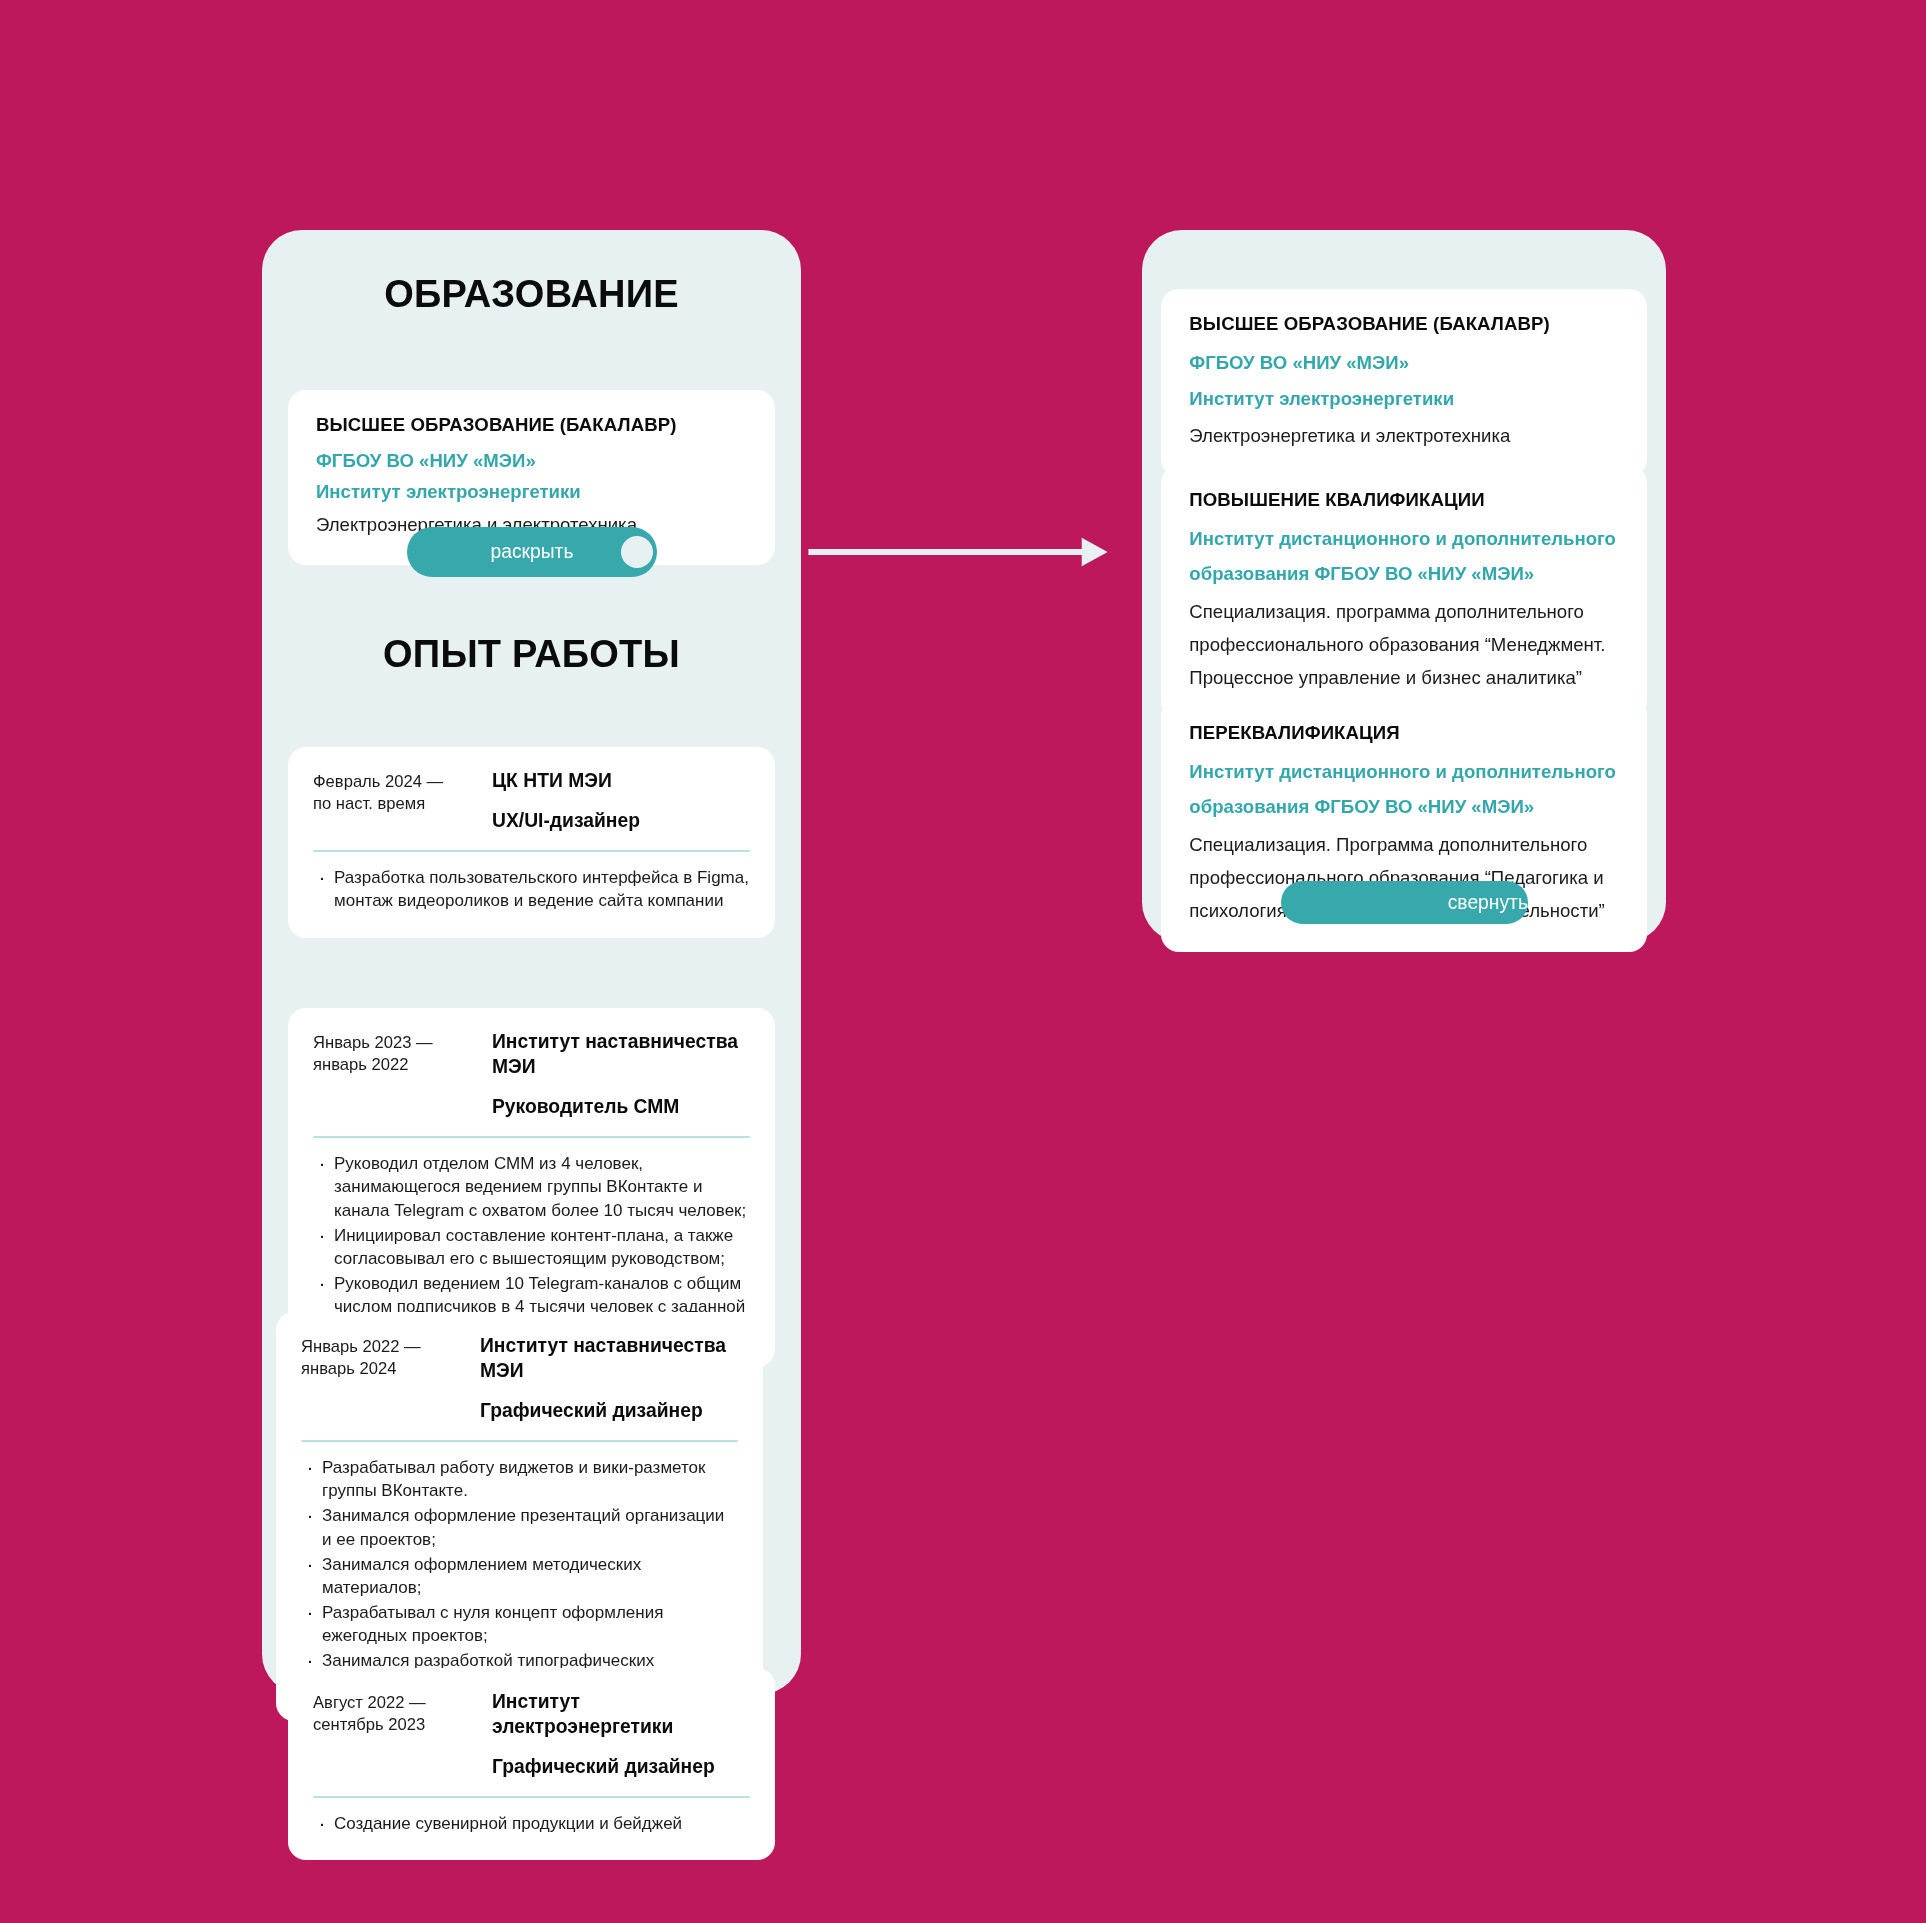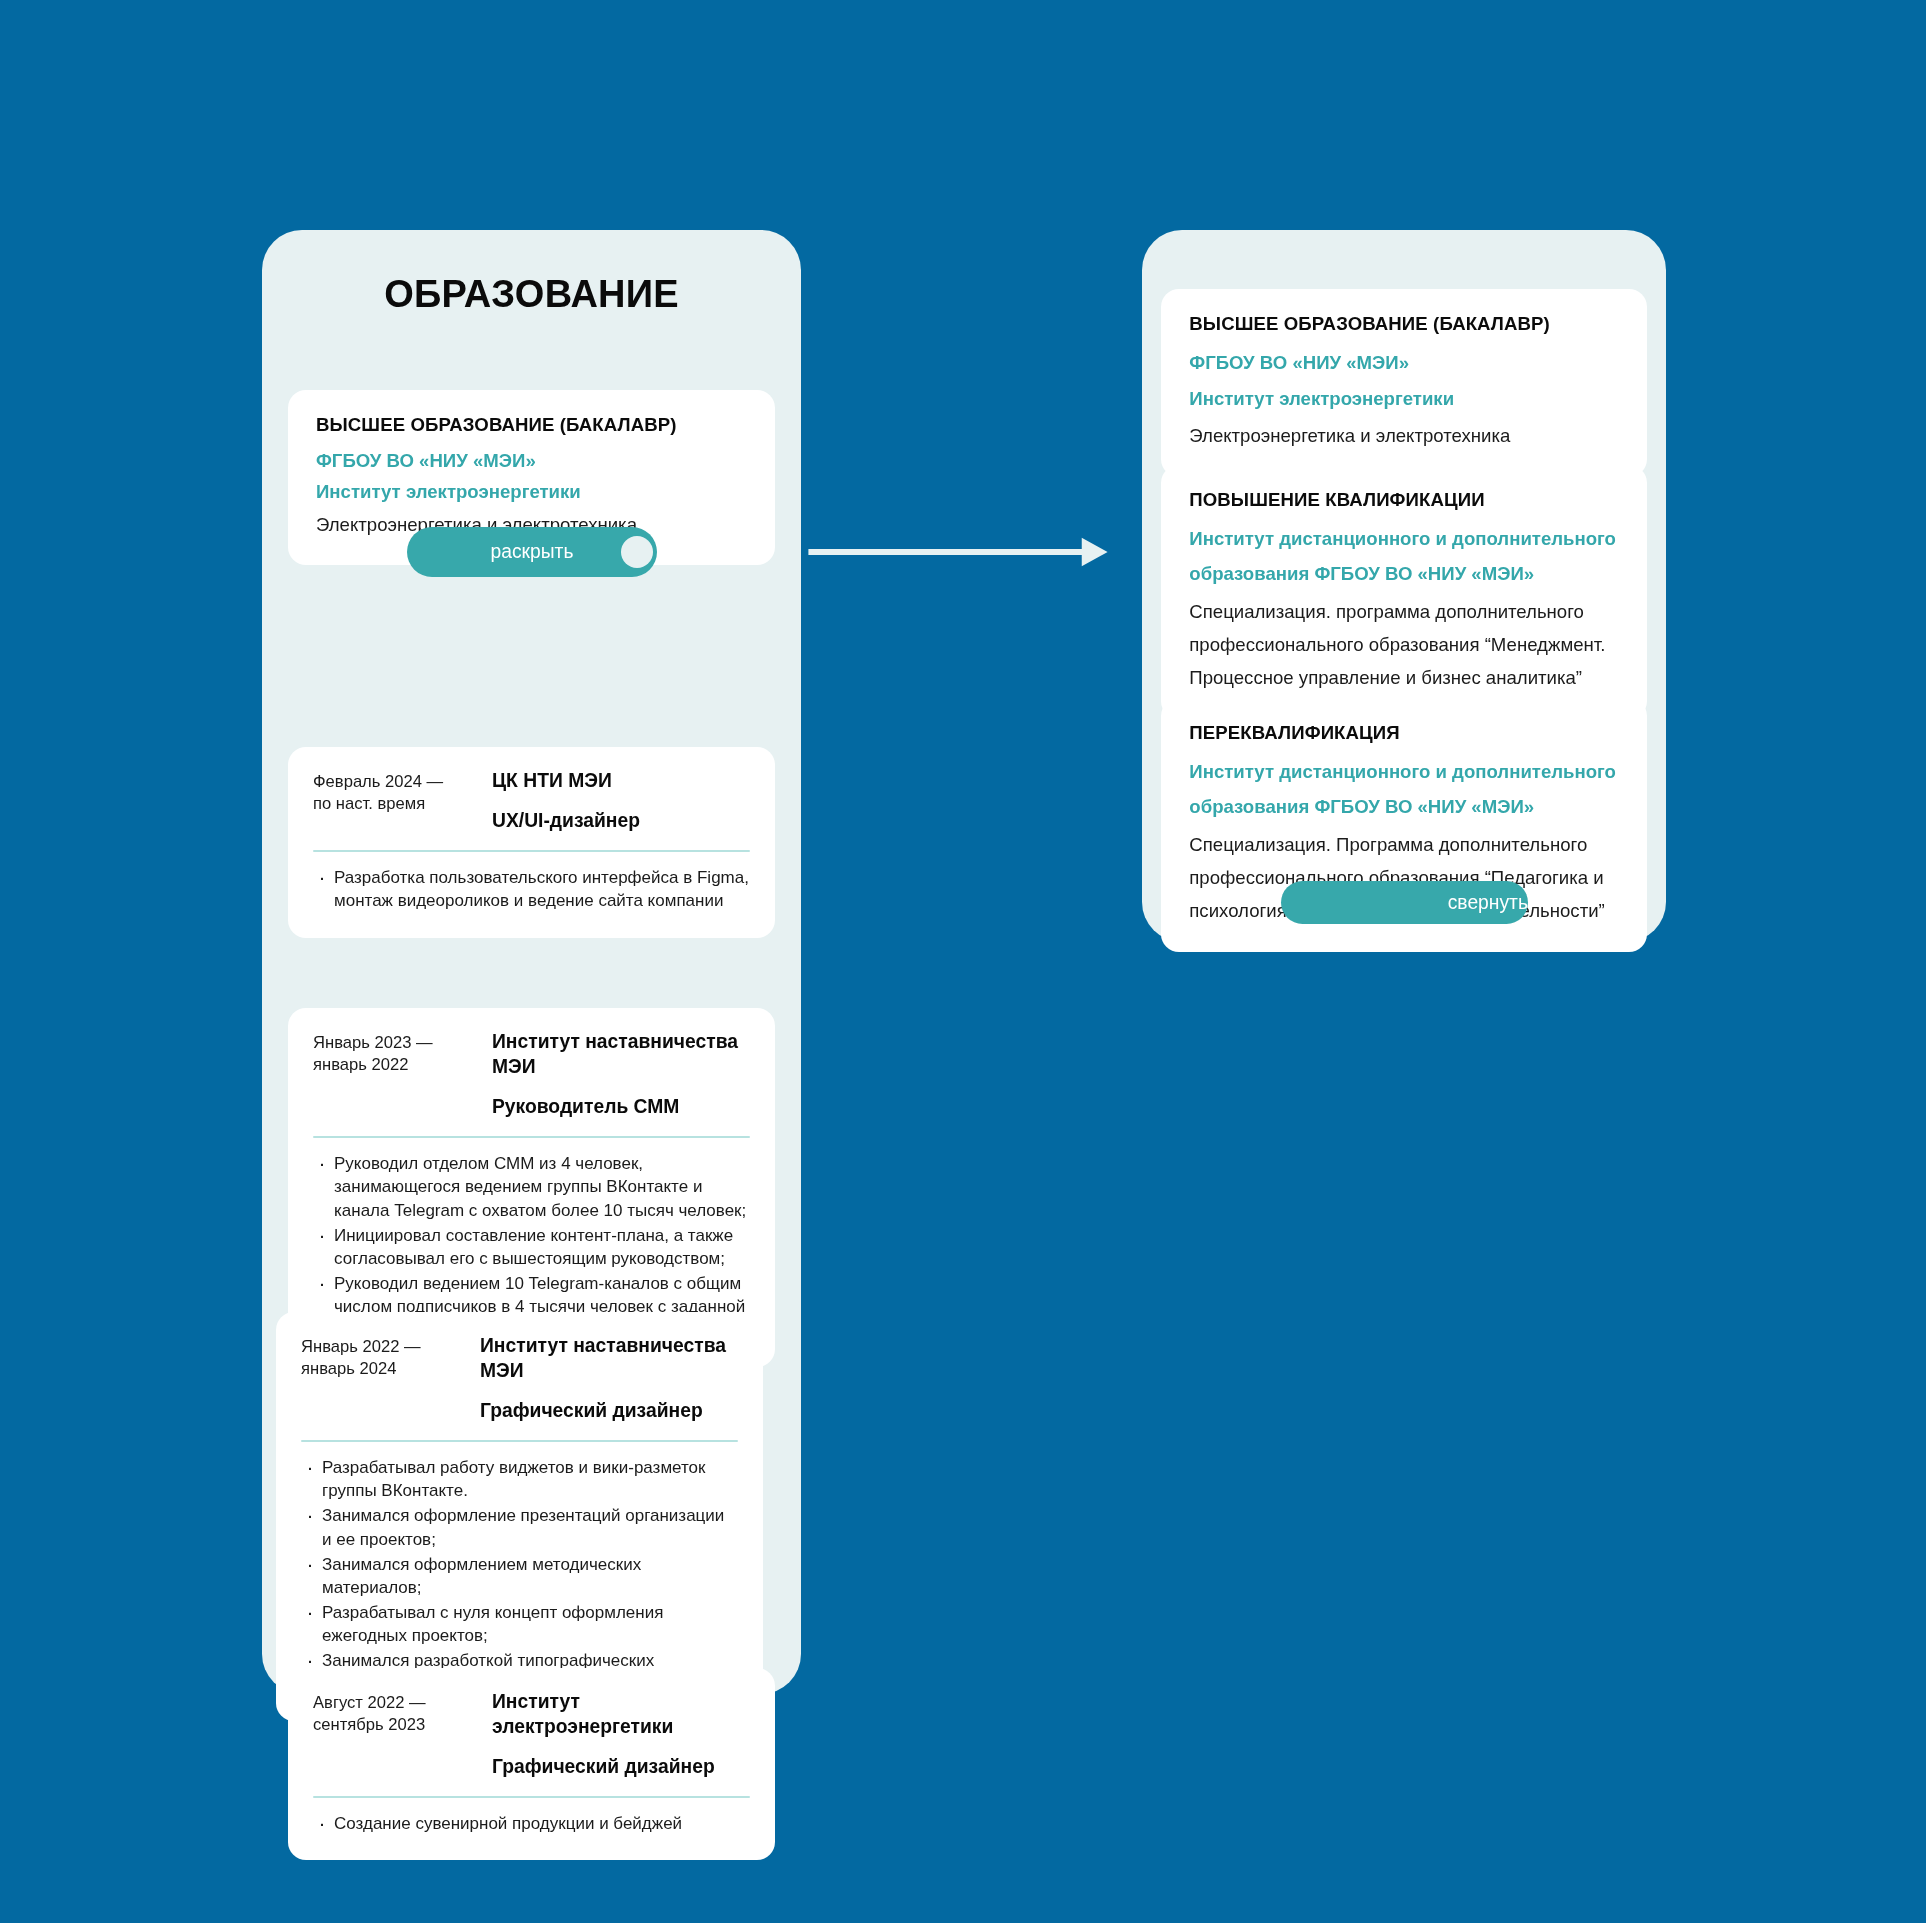--- a/index.html
+++ b/index.html
@@ -9,21 +9,21 @@
     height: 1923px;
     background: #ace6ea;
     font-family: "Liberation Sans", sans-serif;
     overflow: hidden;
   }
 
   #stage {
     position: relative;
     width: 1926px;
     height: 1923px;
-    background: #0369a1;
+    background: #be185d;
   }
 
   
   .panel {
     position: absolute;
     background: #e7f1f2;
     border-radius: 40px;
   }
 
   #panel-left  { left: 262px;  top: 230px;  width: 539px;  height: 1464px; }
@@ -178,20 +178,21 @@
 
     <div style="position:absolute;left:0;top:43px;width:539px;" class="section-title">ОБРАЗОВАНИЕ</div>
 
     <div class="card edu-card" style="position:absolute;left:26px;top:120px;width:487px;">
       <div class="edu-head">ВЫСШЕЕ ОБРАЗОВАНИЕ (БАКАЛАВР)</div>
       <div class="edu-link">ФГБОУ ВО «НИУ «МЭИ»</div>
       <div class="edu-link">Институт электроэнергетики</div>
       <div class="edu-plain">Электроэнергетика и электротехника</div>
     </div>
 
+    <div style="position:absolute;left:0;top:403px;width:539px;" class="section-title">ОПЫТ РАБОТЫ</div>
 
     <div class="card job-card" style="position:absolute;left:26px;top:477px;width:487px;">
       <div class="job-top">
         <div class="job-dates" style="white-space:pre-line;">Февраль 2024 —
 по наст. время</div>
         <div class="job-titles">
           <div class="job-org">ЦК НТИ МЭИ</div>
           <div class="job-role">UX/UI-дизайнер</div>
         </div>
       </div>

